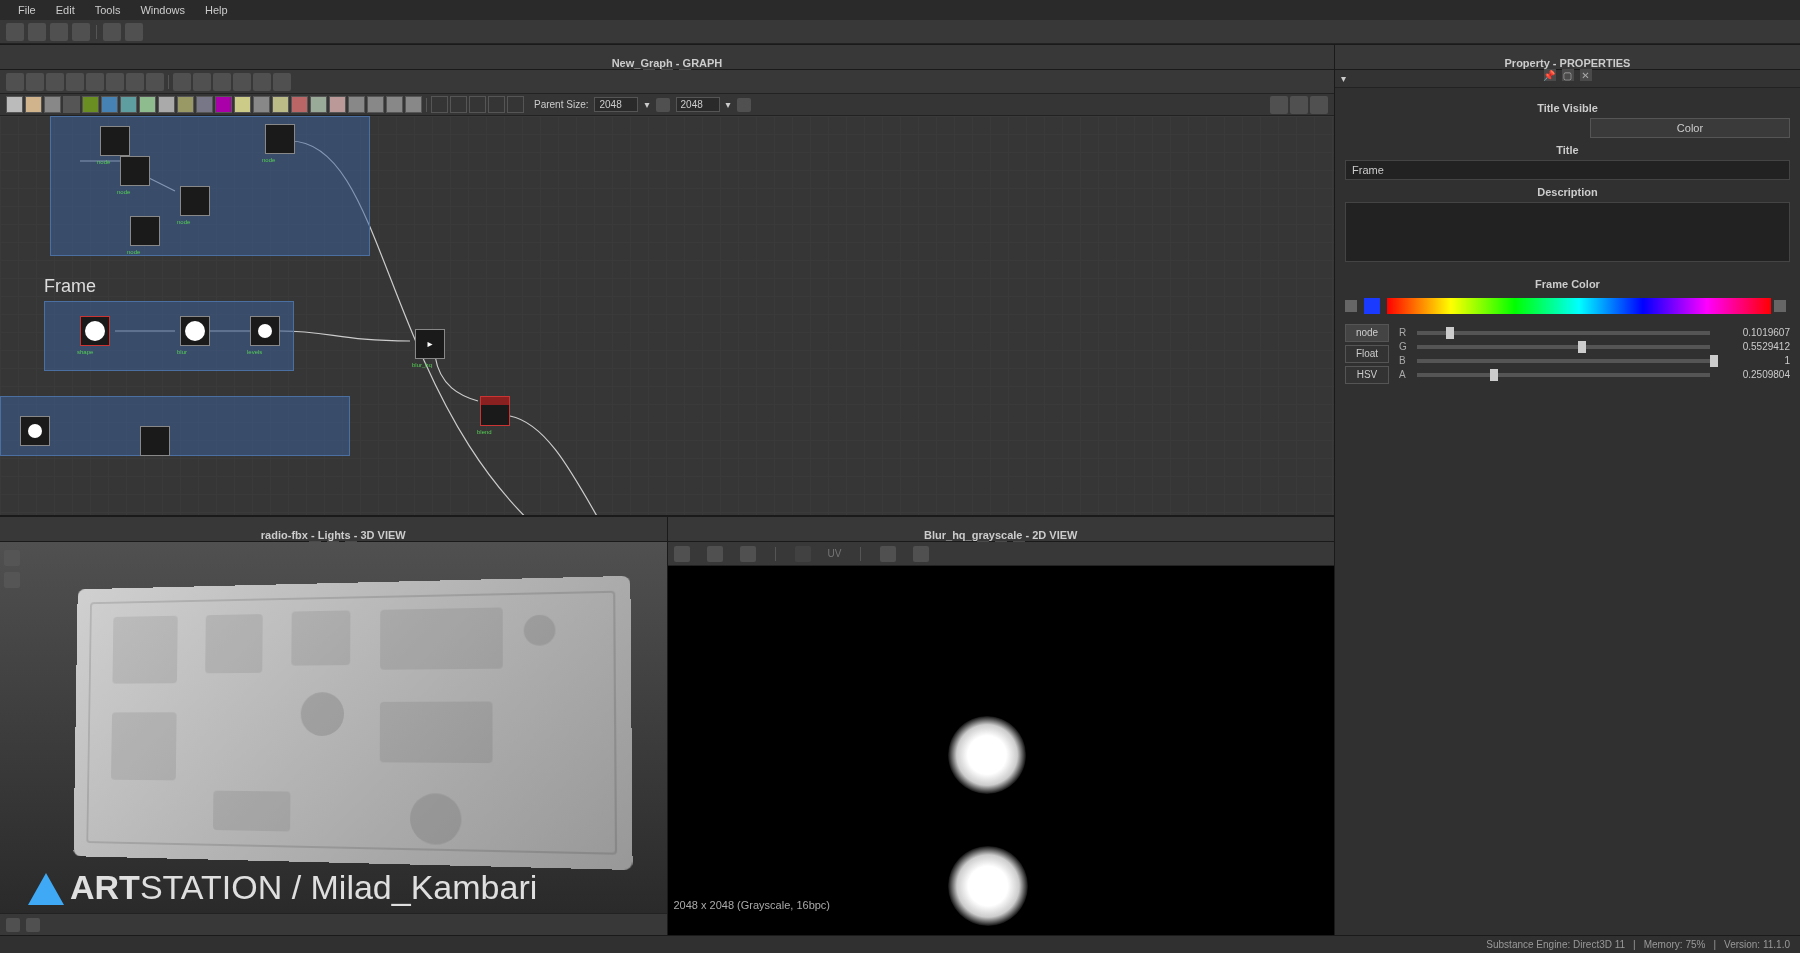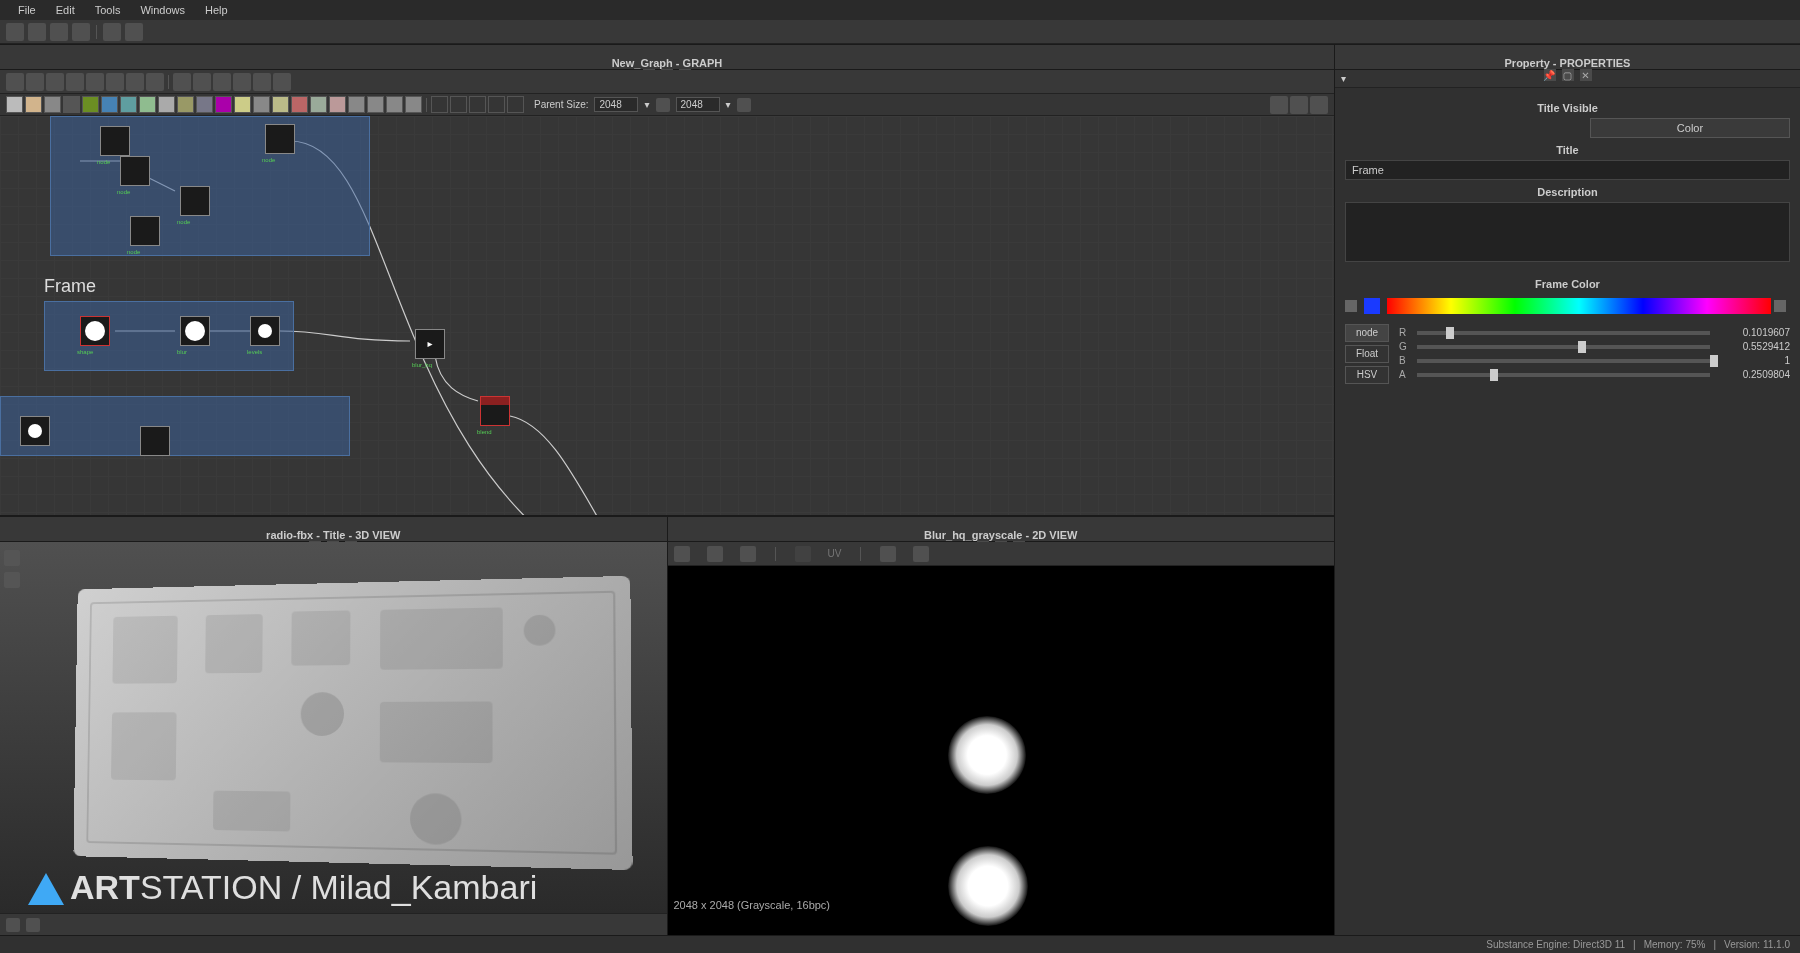--- a/index.html
+++ b/index.html
@@ -239,21 +239,21 @@
             <div class="node-circle" style="width:14px;height:14px;margin:7px auto;"></div>
           </div>
         <div class="node" style="left:140px; top:310px;"></div>
       </div>
     </div>
 
     <div class="bottom-row">
       <div class="view3d">
         <div class="panel-titlebar">
           <div class="panel-icon"></div>
-          <div class="panel-title">radio-fbx - Title - 3D VIEW</div>
+          <div class="panel-title">radio-fbx - Lights - 3D VIEW</div>
           <div class="panel-btns">
             <div class="panel-btn">📌</div>
             <div class="panel-btn">▢</div>
             <div class="panel-btn">✕</div>
           </div>
         </div>
         <div class="view3d-canvas">
           <div class="view3d-side">
             <div class="side-icon"></div>
             <div class="side-icon"></div>

